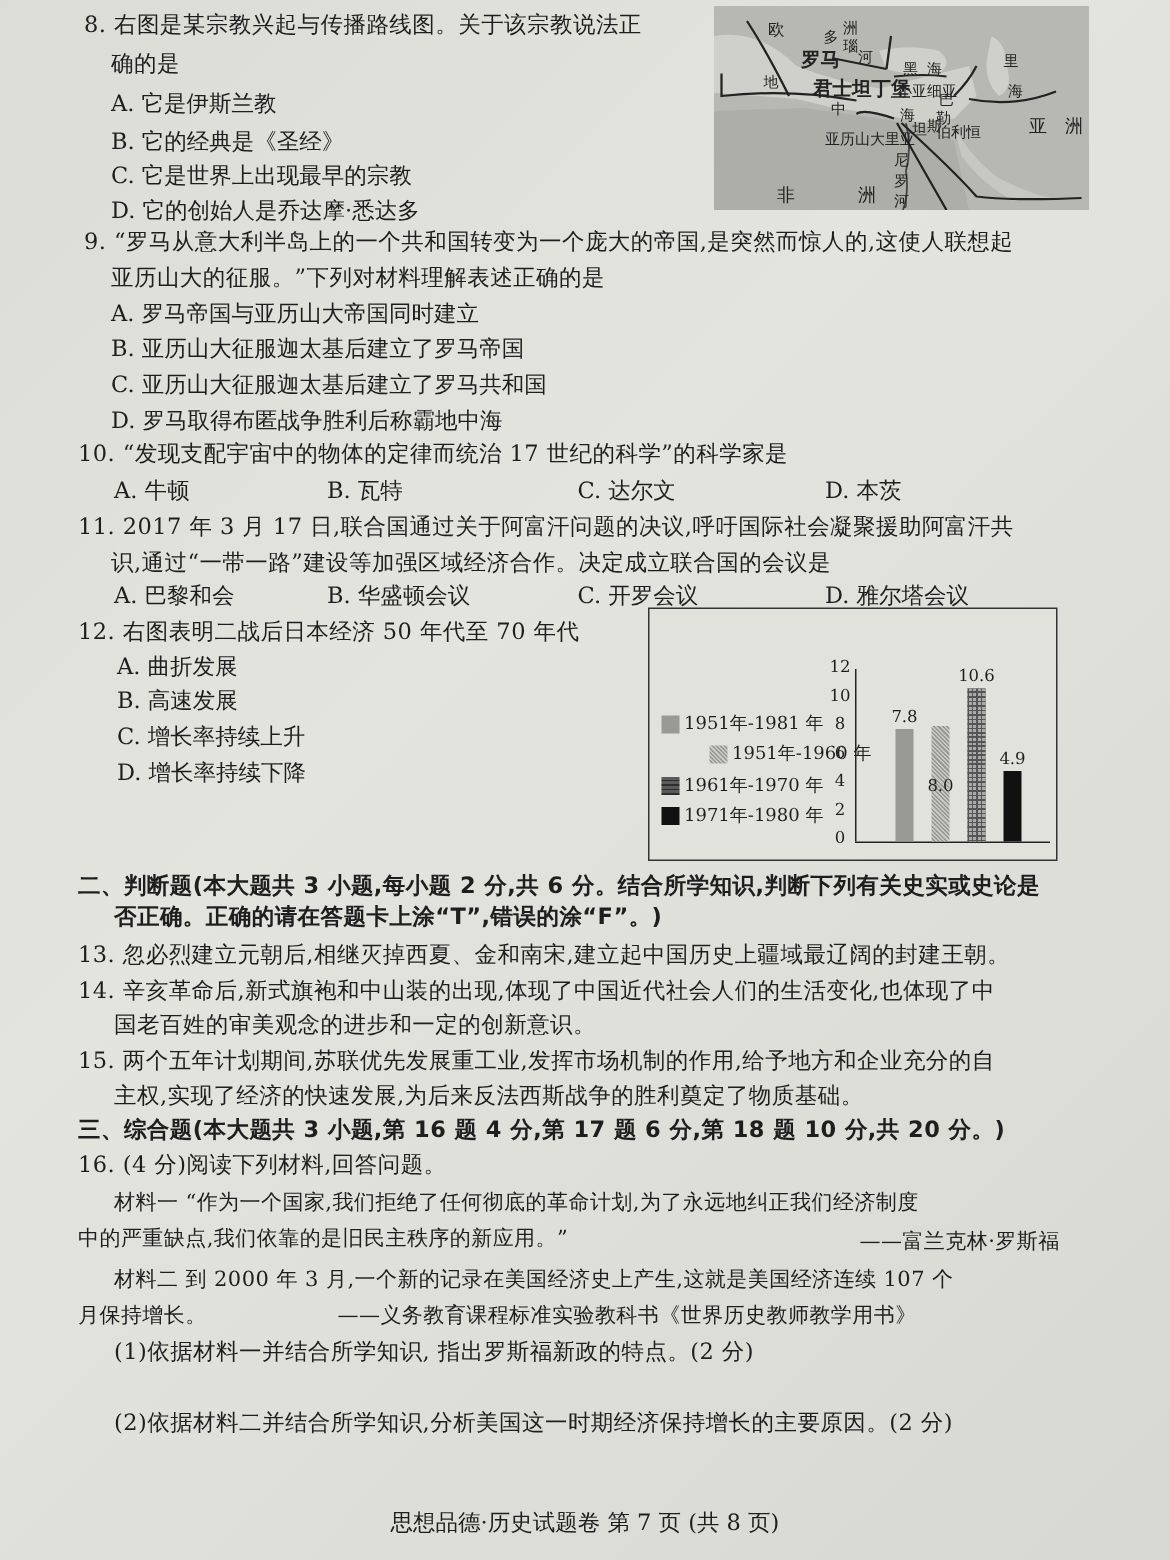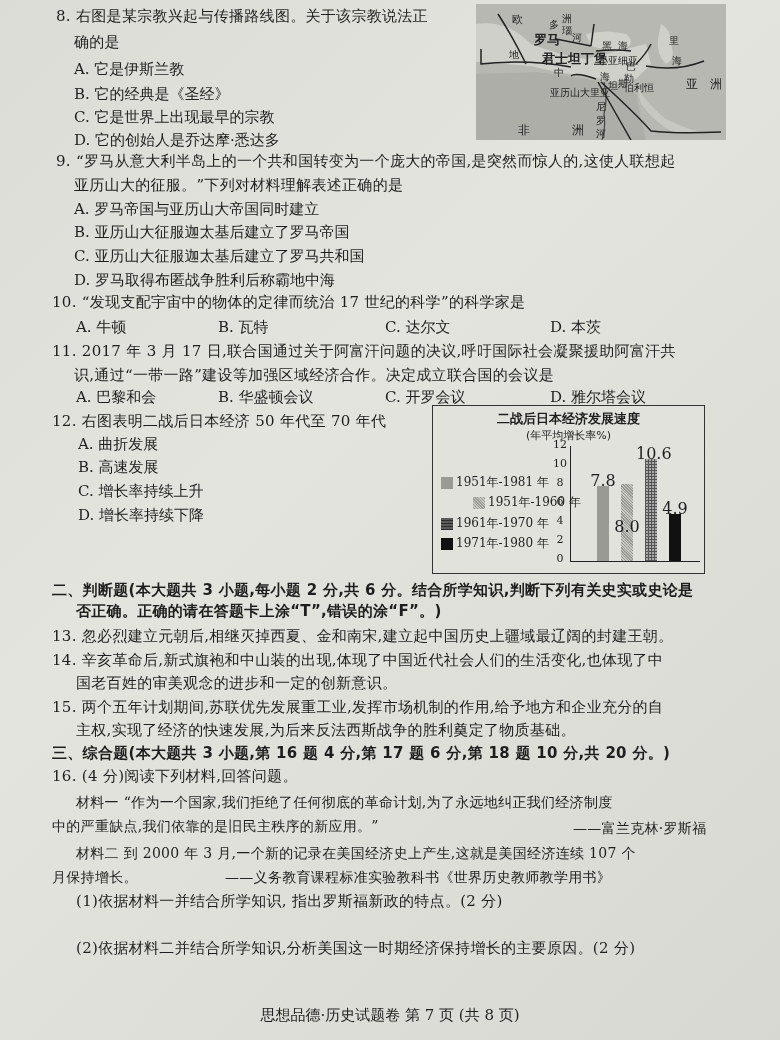--- a/index.html
+++ b/index.html
@@ -21,21 +21,21 @@
   .map .lblb { font-size:13px; font-weight:bold; }
   
   .chart { position:absolute; left:432px; top:405px; width:271px; height:167px; border:1px solid #333; background:#e2e2dc; }
   .chart .title { position:absolute; left:0; width:271px; top:4px; text-align:center; font-family:"DejaVu Sans","Liberation Sans",sans-serif; font-weight:bold; font-size:13px; }
   .chart .sub { position:absolute; left:0; width:271px; top:22px; text-align:center; font-family:"DejaVu Sans","Liberation Sans",sans-serif; font-size:11px; }
   .legend-item { position:absolute; left:8px; font-size:12px; line-height:14px; white-space:nowrap; }
   .legend-swatch { display:inline-block; width:12px; height:12px; vertical-align:middle; margin-right:3px; }
   .axis { position:absolute; }
   .tick { position:absolute; font-size:11px; text-align:center; width:14px; }
   .bar { position:absolute; bottom:0; width:12px; }
-  .barval { position:absolute; font-size:16px; width:30px; text-align:center; }
+  .barval { position:absolute; font-size:11px; width:30px; text-align:center; }
   .footer { position:absolute; top:1006px; left:0; width:780px; text-align:center; font-size:15px; }
 </style>
 </head>
 <body>
 
 <div class="line" style="left:56px;top:6px;">8. 右图是某宗教兴起与传播路线图。关于该宗教说法正</div>
 <div class="line" style="left:74px;top:32px;">确的是</div>
 <div class="opt" style="left:74px;top:59px;">A. 它是伊斯兰教</div>
 <div class="opt" style="left:74px;top:84px;">B. 它的经典是《圣经》</div>
 <div class="opt" style="left:74px;top:107px;">C. 它是世界上出现最早的宗教</div>
@@ -116,22 +116,20 @@
 <div class="opt" style="left:385px;top:387px;">C. 开罗会议</div>
 <div class="opt" style="left:550px;top:387px;">D. 雅尔塔会议</div>
 
 <div class="line" style="left:52px;top:411px;">12. 右图表明二战后日本经济 50 年代至 70 年代</div>
 <div class="opt" style="left:78px;top:434px;">A. 曲折发展</div>
 <div class="opt" style="left:78px;top:457px;">B. 高速发展</div>
 <div class="opt" style="left:78px;top:481px;">C. 增长率持续上升</div>
 <div class="opt" style="left:78px;top:505px;">D. 增长率持续下降</div>
 
 <div class="chart">
-  <div class="title">二战后日本经济发展速度</div>
-  <div class="sub">(年平均增长率%)</div>
 
   <div class="legend-item" style="top:69px;">
     <span class="legend-swatch" style="background:#9a9a94;"></span><span>1951年-1981 年</span>
   </div>
   <div class="legend-item" style="top:89px;padding-left:32px;">
     <span class="legend-swatch" style="background:repeating-linear-gradient(45deg,#c8c8c2 0 1px,#9a9a94 1px 2px);"></span><span>1951年-1960 年</span>
   </div>
   <div class="legend-item" style="top:110px;">
     <span class="legend-swatch" style="background:repeating-linear-gradient(0deg,#555 0 1px,#aaa 1px 3px),#888;background-blend-mode:multiply;"></span><span>1961年-1970 年</span>
   </div>

